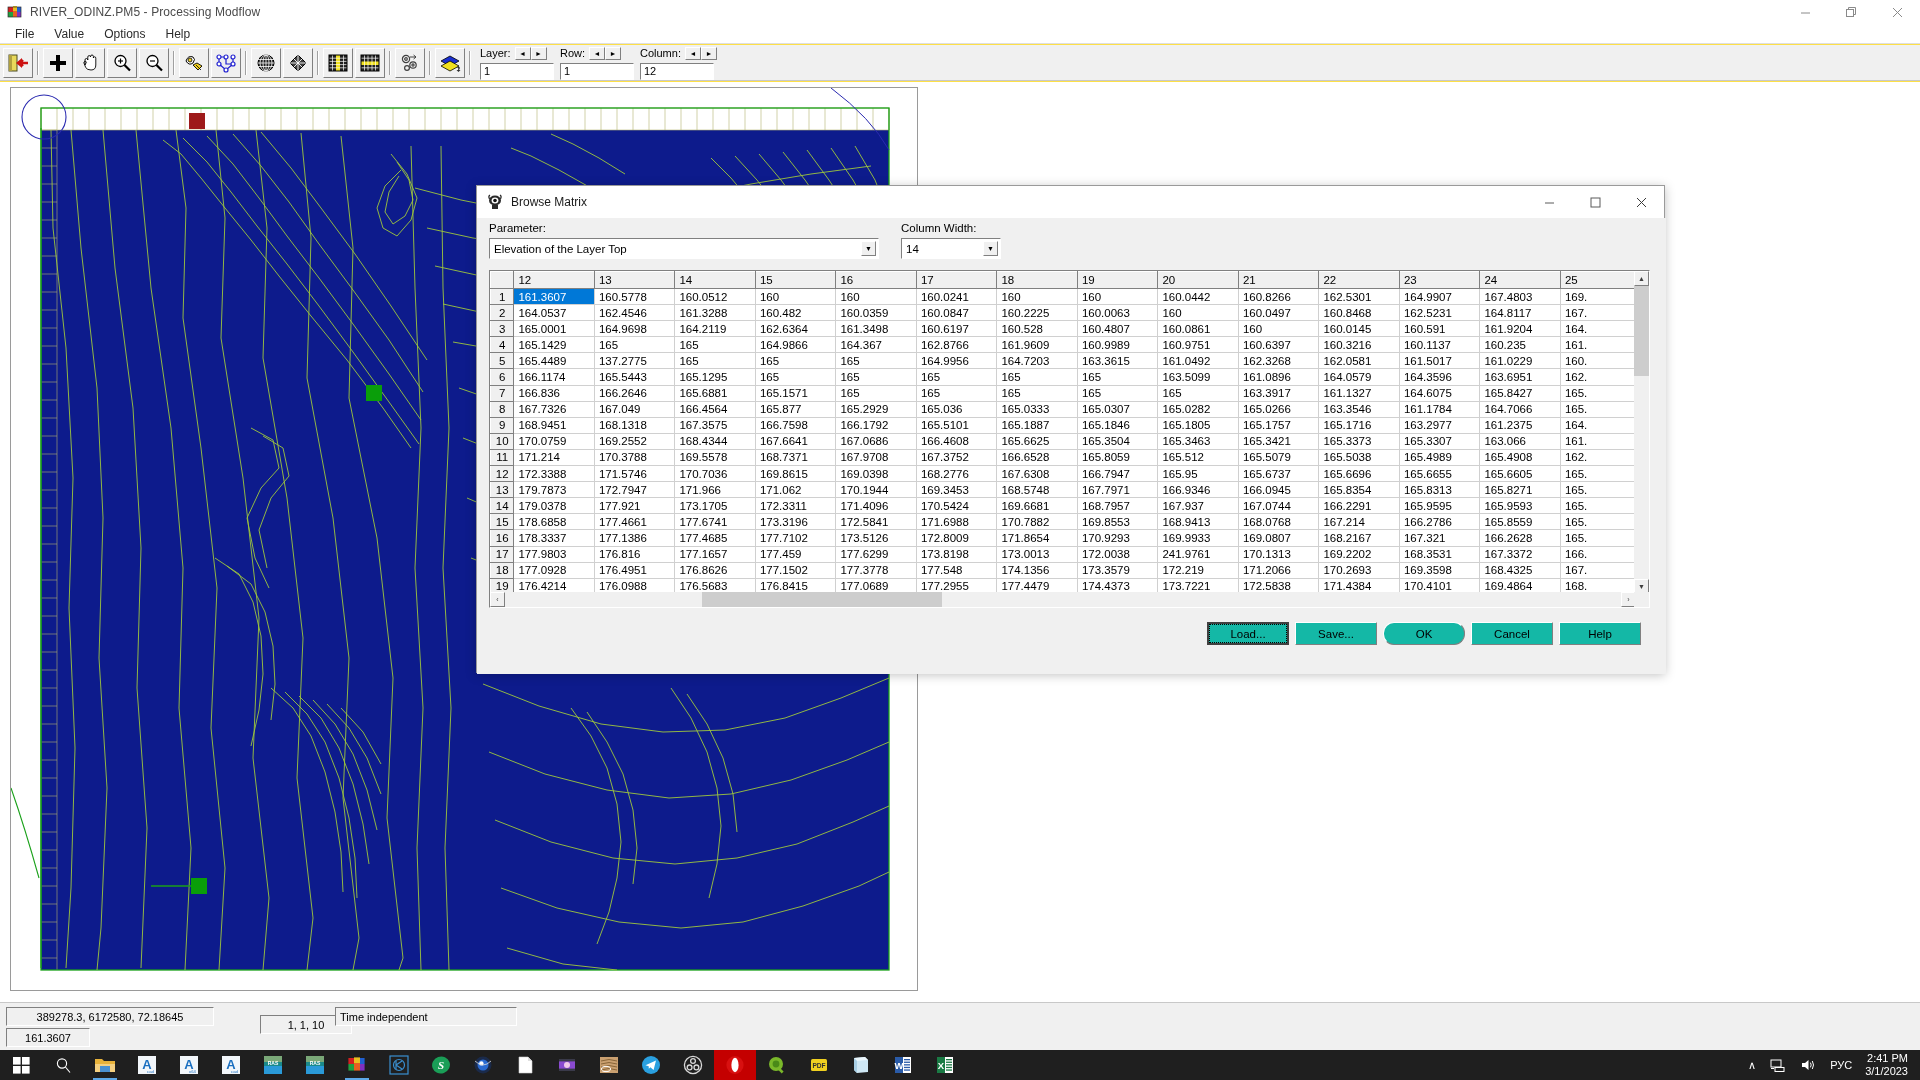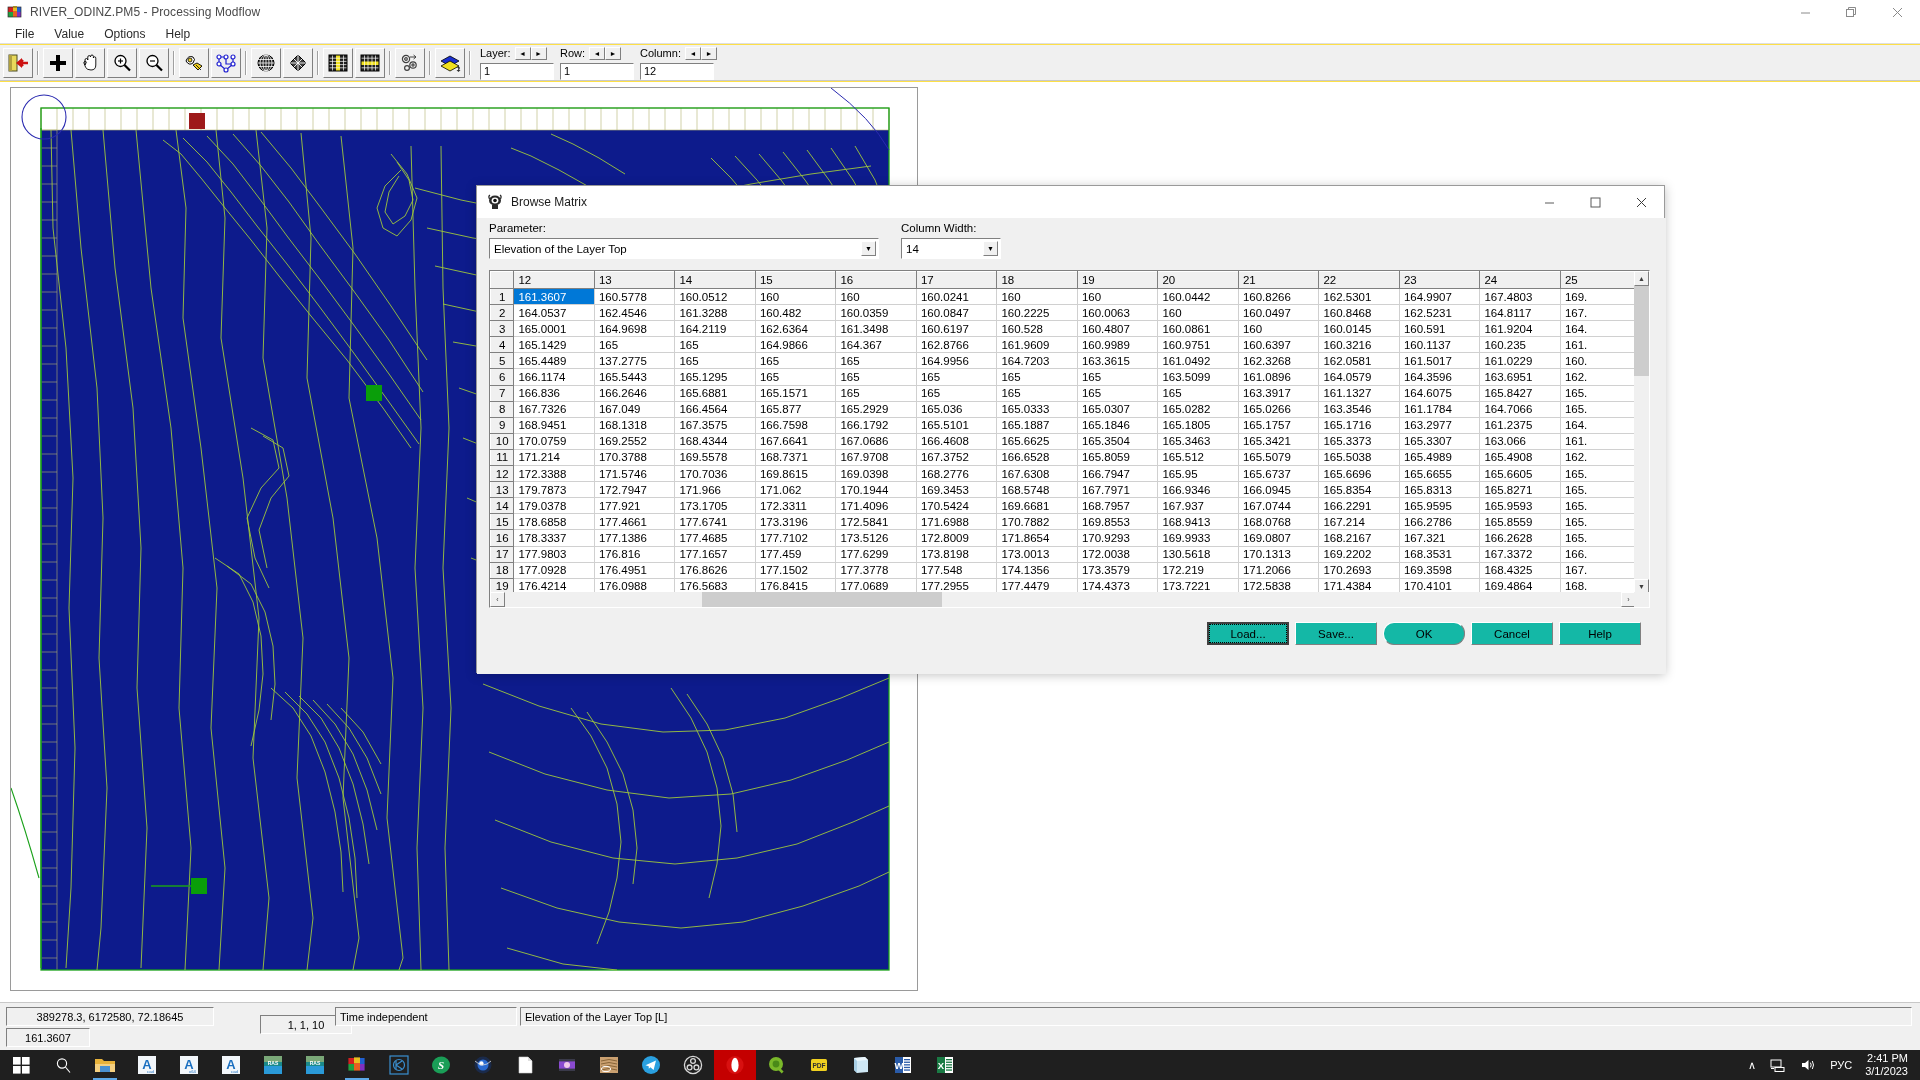--- a/index.html
+++ b/index.html
@@ -777,21 +777,20 @@
         <path d="M820 0 Q860 30 878 62" stroke="#2a2ab0" stroke-width="1" fill="none"></path>
         <path d="M836 8 L906 8" stroke="#ffffff" stroke-width="0" fill="none"></path>
       </svg>
     </div>
   </div>
 
   <div id="statusbar">
     <div class="status-cell center" style="left:6px; top:4px; width:208px;">389278.3,  6172580, 72.18645</div>
     <div class="status-cell center" style="left:260px; top:12px; width:92px;">1, 1, 10</div>
     <div class="status-cell" style="left:335px; top:4px; width:182px;">Time independent</div>
-    <div class="status-cell" style="left:520px; top:4px; width:1392px;">Elevation of the Layer Top [L]</div>
     <div class="status-cell center" style="left:6px; top:25px; width:84px;">161.3607</div>
   </div>
 </div>
 
 <div id="dialog">
 
   <div id="dlg-titlebar">
     <div id="dlg-icon">
       <svg width="16" height="16" viewBox="0 0 16 16">
         <ellipse cx="8" cy="6.5" rx="6" ry="5" fill="#2a2a2a"></ellipse>
@@ -1135,21 +1134,21 @@
               <tr>
                 <td class="rowhdr">17</td>
                 <td class="colw">177.9803</td>
                 <td class="colw">176.816</td>
                 <td class="colw">177.1657</td>
                 <td class="colw">177.459</td>
                 <td class="colw">177.6299</td>
                 <td class="colw">173.8198</td>
                 <td class="colw">173.0013</td>
                 <td class="colw">172.0038</td>
-                <td class="colw">130.5618</td>
+                <td class="colw">241.9761</td>
                 <td class="colw">170.1313</td>
                 <td class="colw">169.2202</td>
                 <td class="colw">168.3531</td>
                 <td class="colw">167.3372</td>
                 <td class="colw">166.</td>
               </tr>
               <tr>
                 <td class="rowhdr">18</td>
                 <td class="colw">177.0928</td>
                 <td class="colw">176.4951</td>

